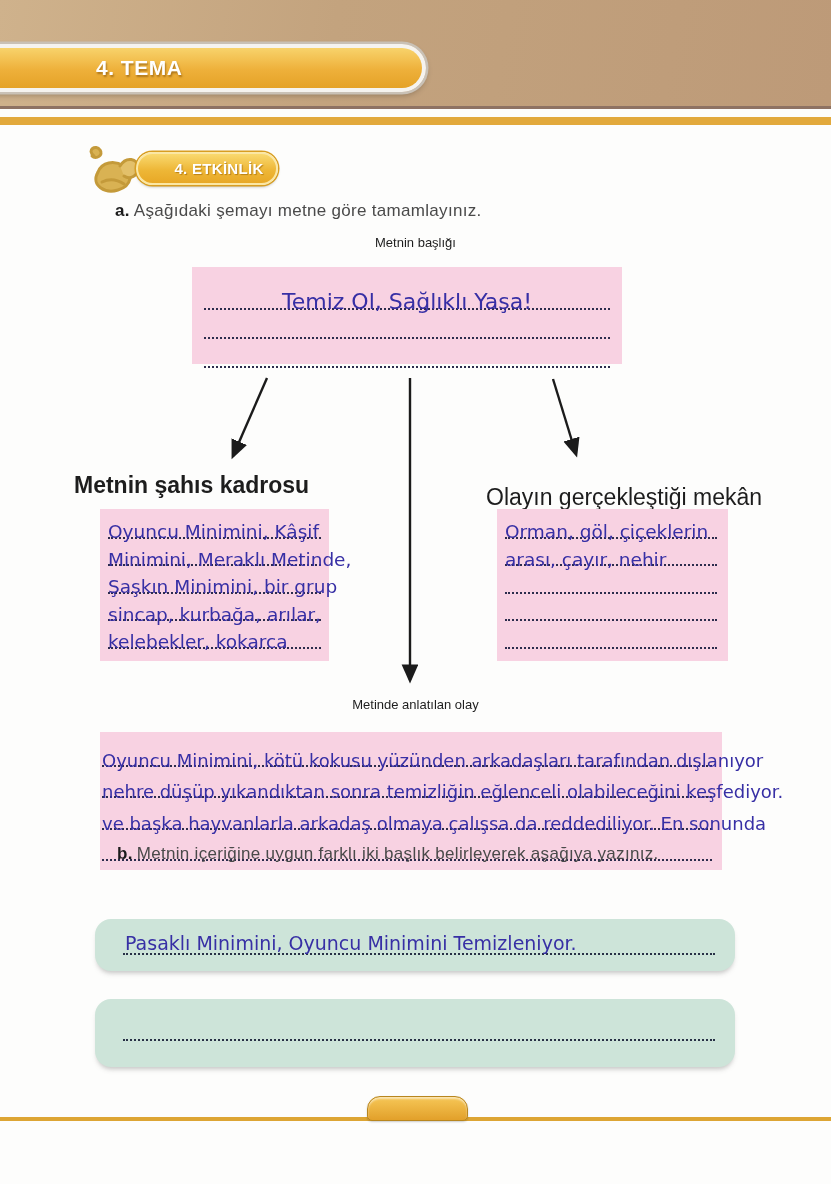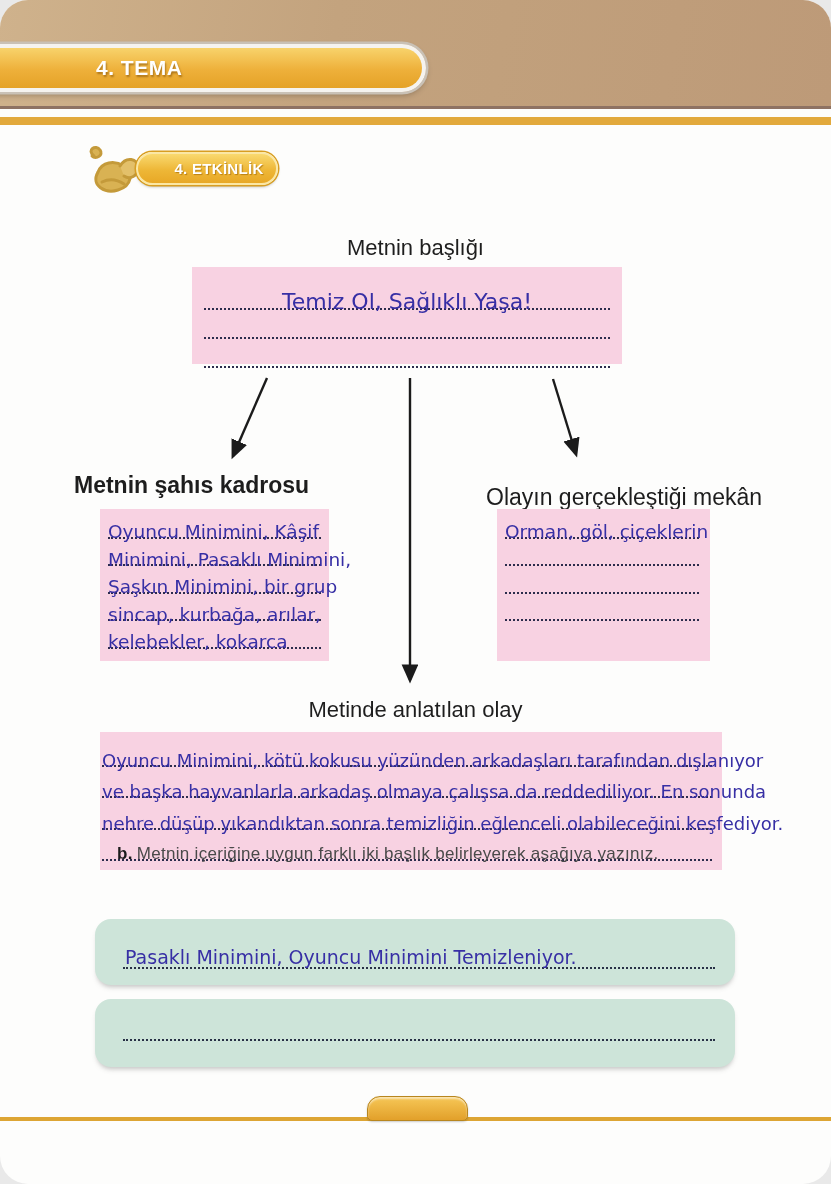--- a/index.html
+++ b/index.html
@@ -1,19 +1,19 @@
 <!DOCTYPE html>
 <html><head>
 <meta charset="utf-8">
 <style>
   * { margin:0; padding:0; box-sizing:border-box; }
   body { background:#e9e9e9; font-family:"Liberation Sans", sans-serif; }
   .page {
     position:relative; width:831px; height:1184px; margin:0 auto;
-    background:#fdfdfc; overflow:hidden;border-radius:28px;
+    background:#fdfdfc; overflow:hidden;
   }
 
   
   .band {
     position:absolute; left:0; top:0; width:831px; height:106px;
     background:linear-gradient(100deg,#cfb28c 0%,#c3a37e 40%,#bd9a78 100%);
   }
   .band-edge { position:absolute; left:0; top:106px; width:831px; height:3px; background:#8e7263; }
   .gold-rule-top { position:absolute; left:0; top:117px; width:831px; height:8px; background:#e2a93c; }
 
@@ -44,32 +44,32 @@
   }
   .ornament { position:absolute; left:80px; top:142px; width:64px; height:58px; }
 
   
   .inst { position:absolute; color:#4a4a4a; font-size:17px; letter-spacing:.3px; }
   .inst b { color:#1c1c1c; margin-right:4px; }
   .inst-a { left:115px; top:201px; }
   .inst-b { left:117px; top:844px; }
 
   
-  .center-label { position:absolute; left:0; width:831px; text-align:center; color:#1e1e1e; font-size:22px; }
+  .center-label { position:absolute; left:0; width:831px; text-align:center; color:#1e1e1e; font-size:13px; }
   .title-label { top:235px; }
   .event-label { top:697px; }
   .heading { position:absolute; color:#1d1d1d; font-size:23px; }
   .persons-heading { left:74px; top:472px; font-weight:bold; }
   .place-heading { left:486px; top:484px; }
 
   
   .pink-box { position:absolute; background:#f8d2e2; }
   .title-box { left:192px; top:267px; width:430px; height:97px; padding:14px 12px 0 12px; }
   .persons-box { left:100px; top:509px; width:229px; height:152px; padding:2px 8px 0 8px; }
-  .place-box   { left:497px; top:509px; width:213px; height:152px; padding:2px 11px 0 8px; }
+  .place-box   { left:497px; top:509px; width:231px; height:152px; padding:2px 11px 0 8px; }
   .event-box   { left:100px; top:732px; width:622px; height:138px; padding:3px 10px 0 2px; }
 
   .ans-row { position:relative; border-bottom:2.5px dotted #2c2c4c; }
   .r30 { height:29px; }
   .r28 { height:27.5px; }
   .r33 { height:31.5px; }
   .ans {
     position:absolute; left:0; bottom:-5px; white-space:nowrap;
     font-family:"DejaVu Sans", sans-serif; color:#372fa5; line-height:1;
   }
@@ -79,21 +79,21 @@
   .event-box .ans { font-size:18px; }
 
   
   .arrows { position:absolute; left:0; top:370px; pointer-events:none; }
 
   
   .green-box {
     position:absolute; left:95px; width:640px; border-radius:16px;
     background:#cde4d9; box-shadow:0 4px 5px -2px rgba(90,90,90,.35);
   }
-  .green-1 { top:919px; height:66px; }
+  .green-1 { top:919px; height:52px; }
   .green-2 { top:999px; height:68px; }
   .green-line { position:absolute; left:28px; right:20px; border-bottom:2.5px dotted #283046; }
   .green-1 .green-line { bottom:16px; }
   .green-2 .green-line { bottom:26px; }
   .green-ans {
     position:absolute; left:30px; bottom:18px; white-space:nowrap;
     font-family:"DejaVu Sans", sans-serif; color:#372fa5; font-size:19px; line-height:1;
   }
 
   
@@ -123,20 +123,21 @@
       <path d="M14 14 C6 8 16 2 20 8 C24 13 16 18 12 14" fill="#d9b253"></path>
       <path d="M18 30 C10 44 26 52 38 48 C52 44 54 30 44 24 C34 18 22 20 18 30 Z" fill="#d9b253"></path>
       <path d="M40 24 C46 14 58 16 58 26 C58 34 50 38 44 34" fill="#e3c06a"></path>
       <path d="M22 40 C30 36 38 38 44 42"></path>
     </g>
   </svg>
   <div class="etkinlik-pill">
     <span class="label">4. ETKİNLİK</span>
   </div>
 
+  <div class="inst inst-a"><b>a.</b><span>Aşağıdaki şemayı metne göre tamamlayınız.</span></div>
 
   <div class="center-label title-label">Metnin başlığı</div>
   <div class="pink-box title-box">
     <div class="ans-row r30">
       <span class="ans ans-center">Temiz Ol, Sağlıklı Yaşa!</span>
     </div>
     <div class="ans-row r30"></div>
     <div class="ans-row r30"></div>
   </div>
 
@@ -150,59 +151,62 @@
     <line x1="410" y1="8" x2="410" y2="310" stroke="#1b1b1b" stroke-width="2.4" marker-end="url(#ah)"></line>
     <line x1="553" y1="9" x2="576" y2="84" stroke="#1b1b1b" stroke-width="2.4" marker-end="url(#ah)"></line>
   </svg>
 
   <div class="heading persons-heading">Metnin şahıs kadrosu</div>
   <div class="pink-box persons-box">
     <div class="ans-row r28">
         <span class="ans">Oyuncu Minimini, Kâşif</span>
       </div>
     <div class="ans-row r28">
-        <span class="ans">Minimini, Pasaklı Minimini,</span>
+        <span class="ans">Minimini, Meraklı Metinde,</span>
       </div>
     <div class="ans-row r28">
         <span class="ans">Şaşkın Minimini, bir grup</span>
       </div>
     <div class="ans-row r28">
         <span class="ans">sincap, kurbağa, arılar,</span>
       </div>
     <div class="ans-row r28">
         <span class="ans">kelebekler, kokarca</span>
       </div>
   </div>
 
   <div class="heading place-heading">Olayın gerçekleştiği mekân</div>
   <div class="pink-box place-box">
     <div class="ans-row r28">
         <span class="ans">Orman, göl, çiçeklerin</span>
       </div>
     <div class="ans-row r28">
+        <span class="ans">arası, çayır, nehir</span>
+      </div>
+    <div class="ans-row r28">
         <span class="ans"></span>
       </div>
     <div class="ans-row r28">
         <span class="ans"></span>
       </div>
     <div class="ans-row r28">
         <span class="ans"></span>
       </div>
   </div>
 
   <div class="center-label event-label">Metinde anlatılan olay</div>
   <div class="pink-box event-box">
     <div class="ans-row r33">
         <span class="ans">Oyuncu Minimini, kötü kokusu yüzünden arkadaşları tarafından dışlanıyor</span>
       </div>
     <div class="ans-row r33">
+        <span class="ans">nehre düşüp yıkandıktan sonra temizliğin eğlenceli olabileceğini keşfediyor.</span>
+      </div>
+    <div class="ans-row r33">
         <span class="ans">ve başka hayvanlarla arkadaş olmaya çalışsa da reddediliyor. En sonunda</span>
-      </div>
-    <div class="ans-row r33">
-        <span class="ans">nehre düşüp yıkandıktan sonra temizliğin eğlenceli olabileceğini keşfediyor.</span>
       </div>
     <div class="ans-row r33">
         <span class="ans"></span>
       </div>
   </div>
 
   <div class="inst inst-b"><b>b.</b><span>Metnin içeriğine uygun farklı iki başlık belirleyerek aşağıya yazınız.</span></div>
 
   <div class="green-box green-1">
     <div class="green-line"></div>

